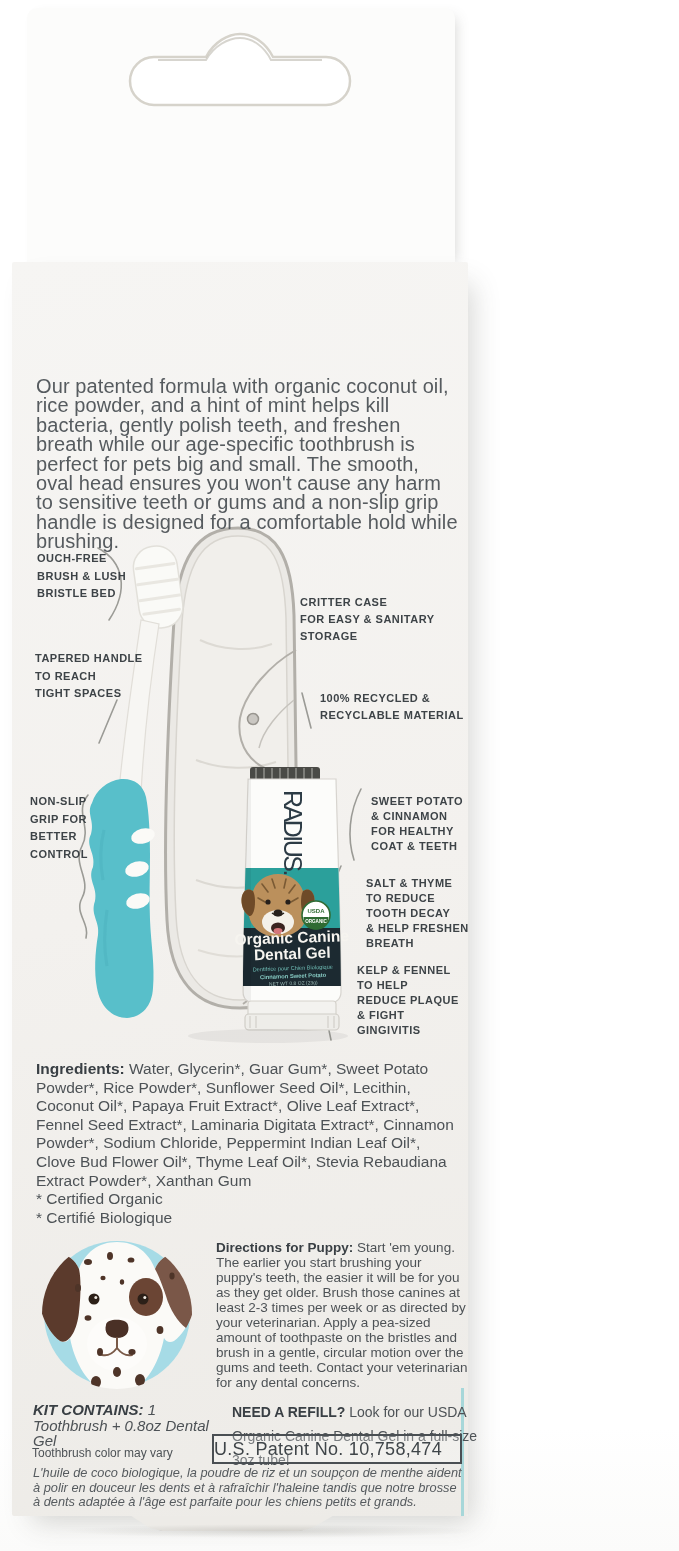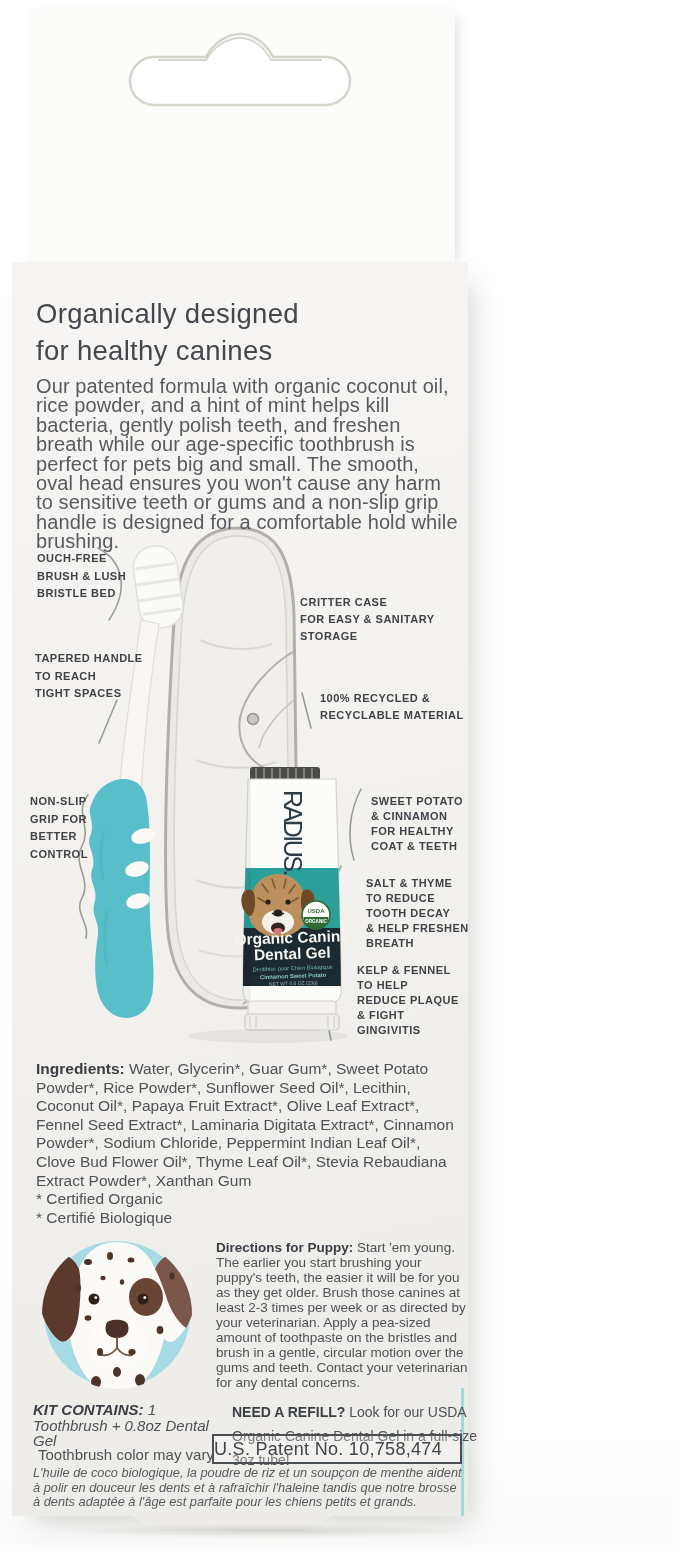--- a/index.html
+++ b/index.html
@@ -55,22 +55,22 @@
   }
   .kit{
     left:33px;top:1402px;width:200px;
     font-size:15px;line-height:15.6px;color:#4d5256;font-style:italic;
   }
   .refill{
     left:232px;top:1400px;width:258px;
     font-size:14px;line-height:24px;color:#4d5256;
   }
   .color-note{
-    left:38px;top:1446px;width:220px;
-    font-size:15px;color:#4d5256;
+    left:32px;top:1446px;width:220px;
+    font-size:12px;color:#4d5256;
   }
   .patent-box{
     left:212px;top:1434px;width:246px;height:26px;
     border:2px solid #4a4f53;background:rgba(255,255,255,.25);
     text-align:left;line-height:26px;font-size:18px;color:#3f4549;letter-spacing:.3px;
   }
   .french{
     left:33px;top:1466px;width:434px;
     font-style:italic;font-size:12.8px;line-height:14.6px;color:#565b5f;
   }
@@ -238,22 +238,20 @@
           <ellipse cx="117" cy="1372" rx="4" ry="5"></ellipse>
           <ellipse cx="96" cy="1382" rx="5" ry="6"></ellipse>
           <ellipse cx="140" cy="1380" rx="5" ry="6"></ellipse>
           <ellipse cx="160" cy="1330" rx="3.4" ry="4"></ellipse>
           <ellipse cx="172" cy="1276" rx="2.6" ry="3.4"></ellipse>
         </g>
       </g>
     </g>
   </svg>
 
-  <div class="abs title pre">Organically designed
-for healthy canines</div>
   <div class="abs intro">Our patented formula with organic coconut oil, rice powder, and a hint of mint helps kill bacteria, gently polish teeth, and freshen breath while our age-specific toothbrush is perfect for pets big and small. The smooth, oval head ensures you won't cause any harm to sensitive teeth or gums and a non-slip grip handle is designed for a comfortable hold while brushing.</div>
 
   <div class="abs callout co-l pre" style="left:37px;top:550px;">OUCH-FREE
 BRUSH &amp; LUSH
 BRISTLE BED</div>
   <div class="abs callout co-l pre" style="left:300px;top:546px;line-height:17px;margin-top:48px;">CRITTER CASE
 FOR EASY &amp; SANITARY
 STORAGE</div>
   <div class="abs callout co-l pre" style="left:35px;top:650px;">TAPERED HANDLE
 TO REACH

